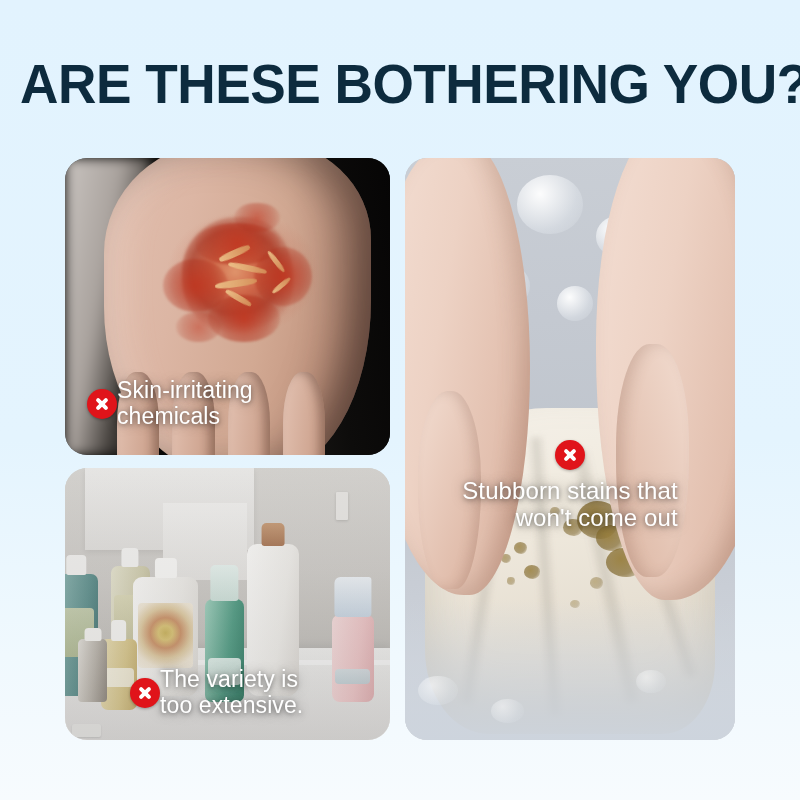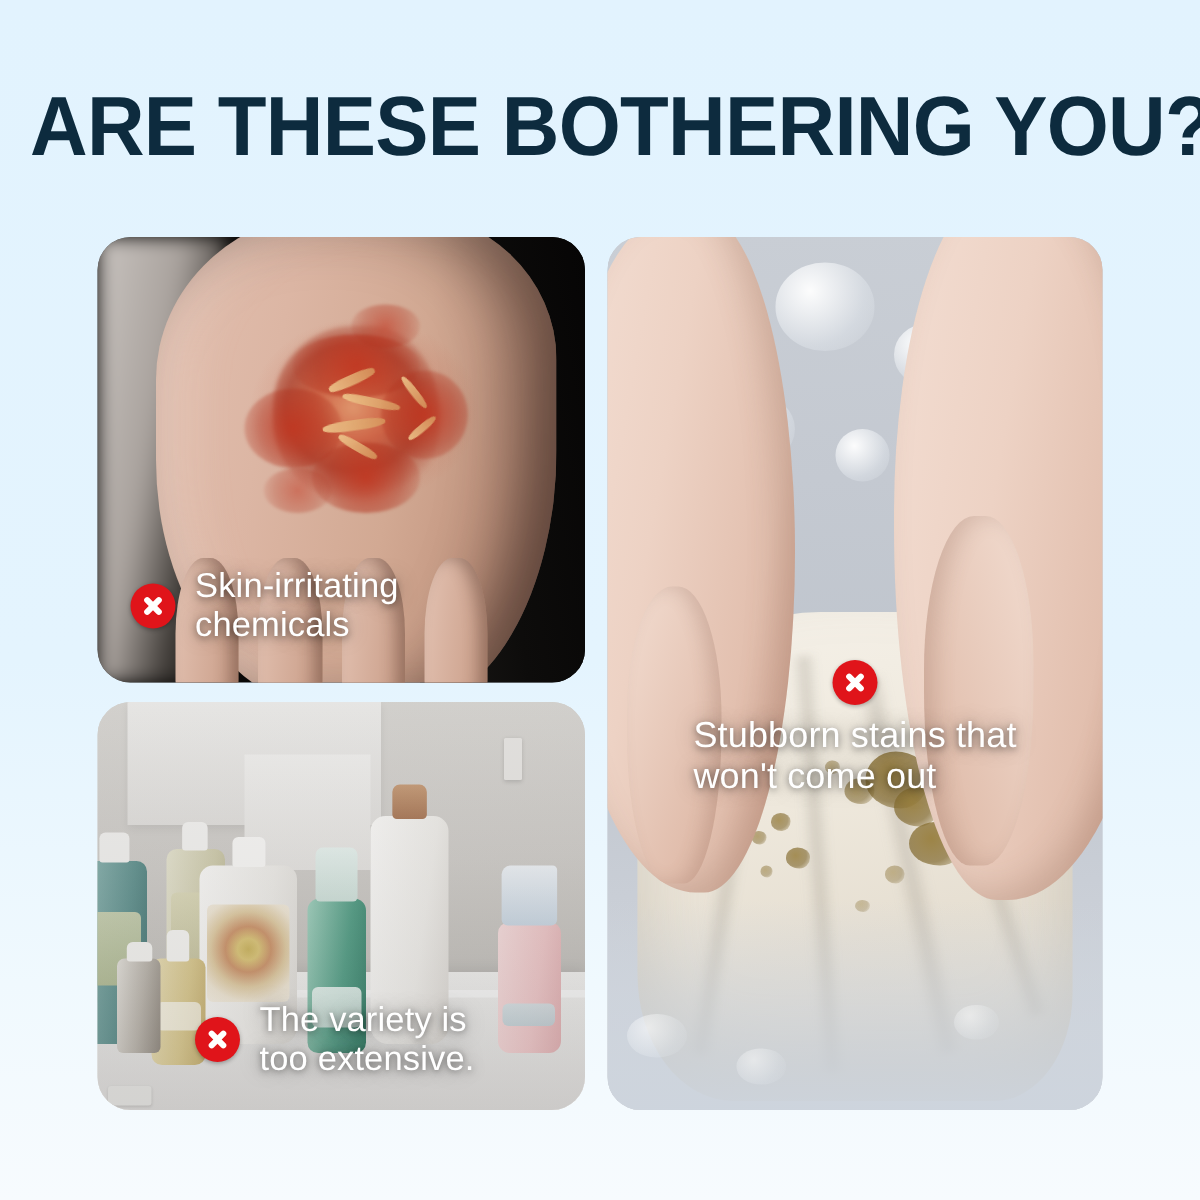--- a/index.html
+++ b/index.html
@@ -172,21 +172,21 @@
     background:linear-gradient(250deg,#f2dcd0,#dcb6a3);
     box-shadow:inset 7px 0 14px rgba(120,80,64,.2);
   }
   .c3 .sudsbot{
     position:absolute; left:0; bottom:0; width:100%; height:24%;
     background:linear-gradient(0deg,rgba(205,212,221,.95) 0%,rgba(205,212,221,.5) 55%,rgba(205,212,221,0) 100%);
   }
 
   
   .cap-row{
-    position:absolute; display:flex; align-items:center; gap:13px;
+    position:absolute; display:flex; align-items:center; 
     z-index:6;
   }
   .xbadge{
     flex:0 0 auto; width:30px; height:30px; border-radius:50%;
     background:#e0141a; position:relative;
     box-shadow:0 1px 3px rgba(0,0,0,.3);
   }
   .xbadge:before, .xbadge:after{
     content:""; position:absolute; left:50%; top:50%;
     width:15px; height:4px; background:#fff; border-radius:2px;
@@ -202,21 +202,21 @@
   }
 
   .cap-c1{ left:22px; bottom:26px; }
   .cap-c2{ left:65px; bottom:22px; }
 
   .cap-col{
     position:absolute; left:0; right:0; top:282px;
     display:flex; flex-direction:column; align-items:center; gap:7px;
     z-index:6;
   }
-  .cap-col .cap-text{ text-align:left; font-size:24px; line-height:1.14; }
+  .cap-col .cap-text{ text-align:right; font-size:24px; line-height:1.14; }
 </style>
 </head>
 <body>
 
 <h1 class="headline">ARE THESE BOTHERING YOU?</h1>
 
 <div class="grid">
 
   <div class="card c1">
     <div class="photo">

